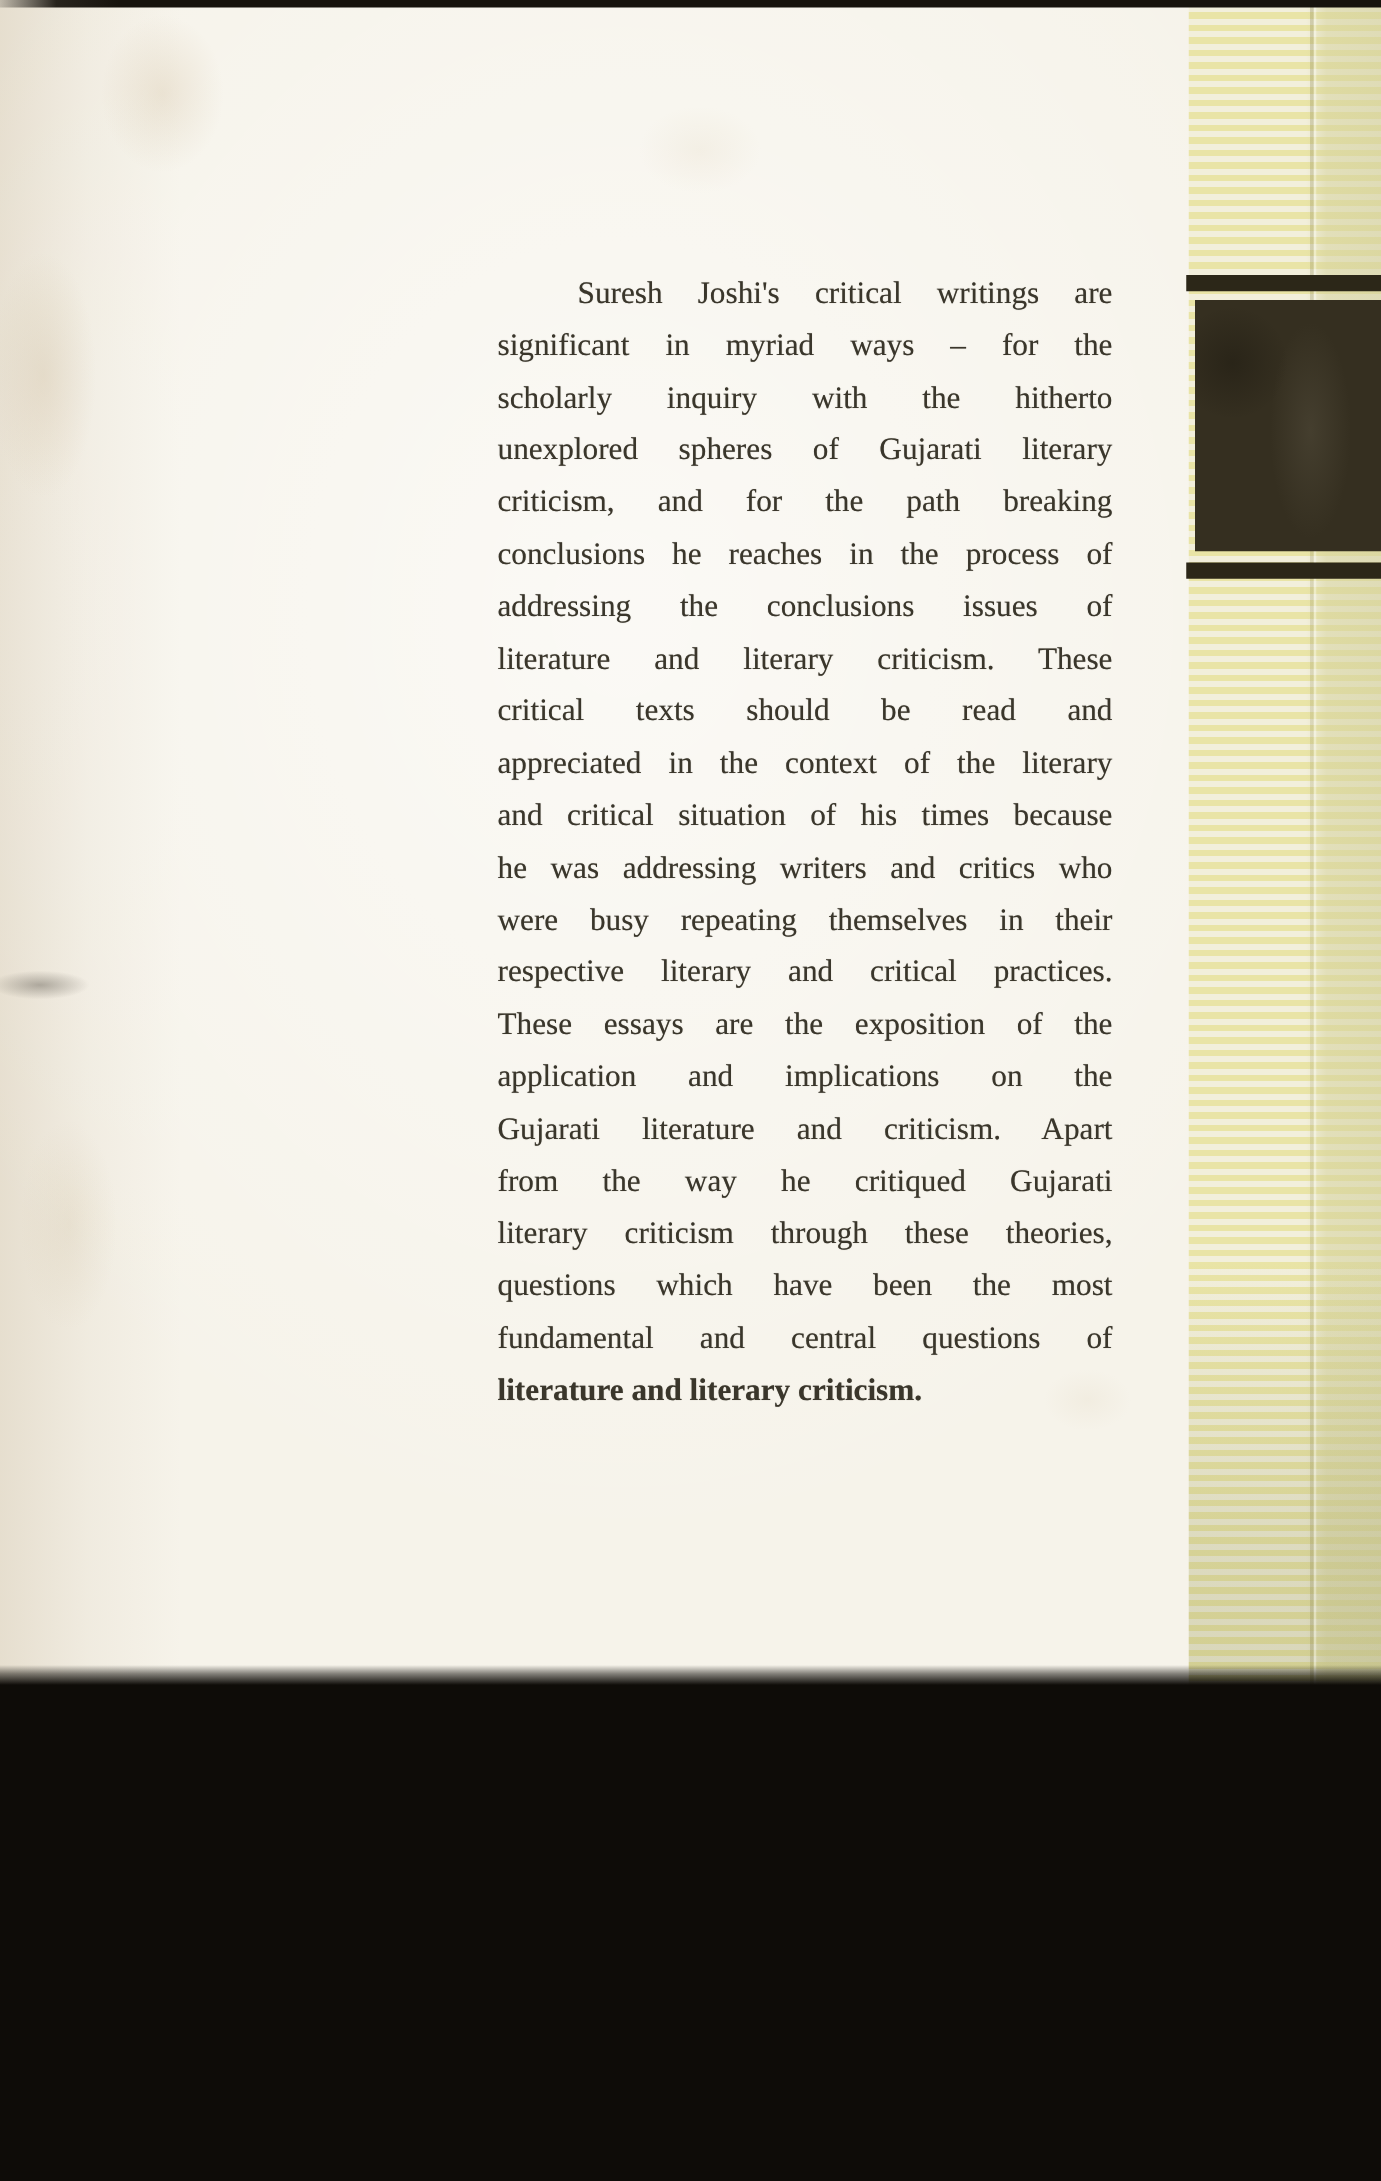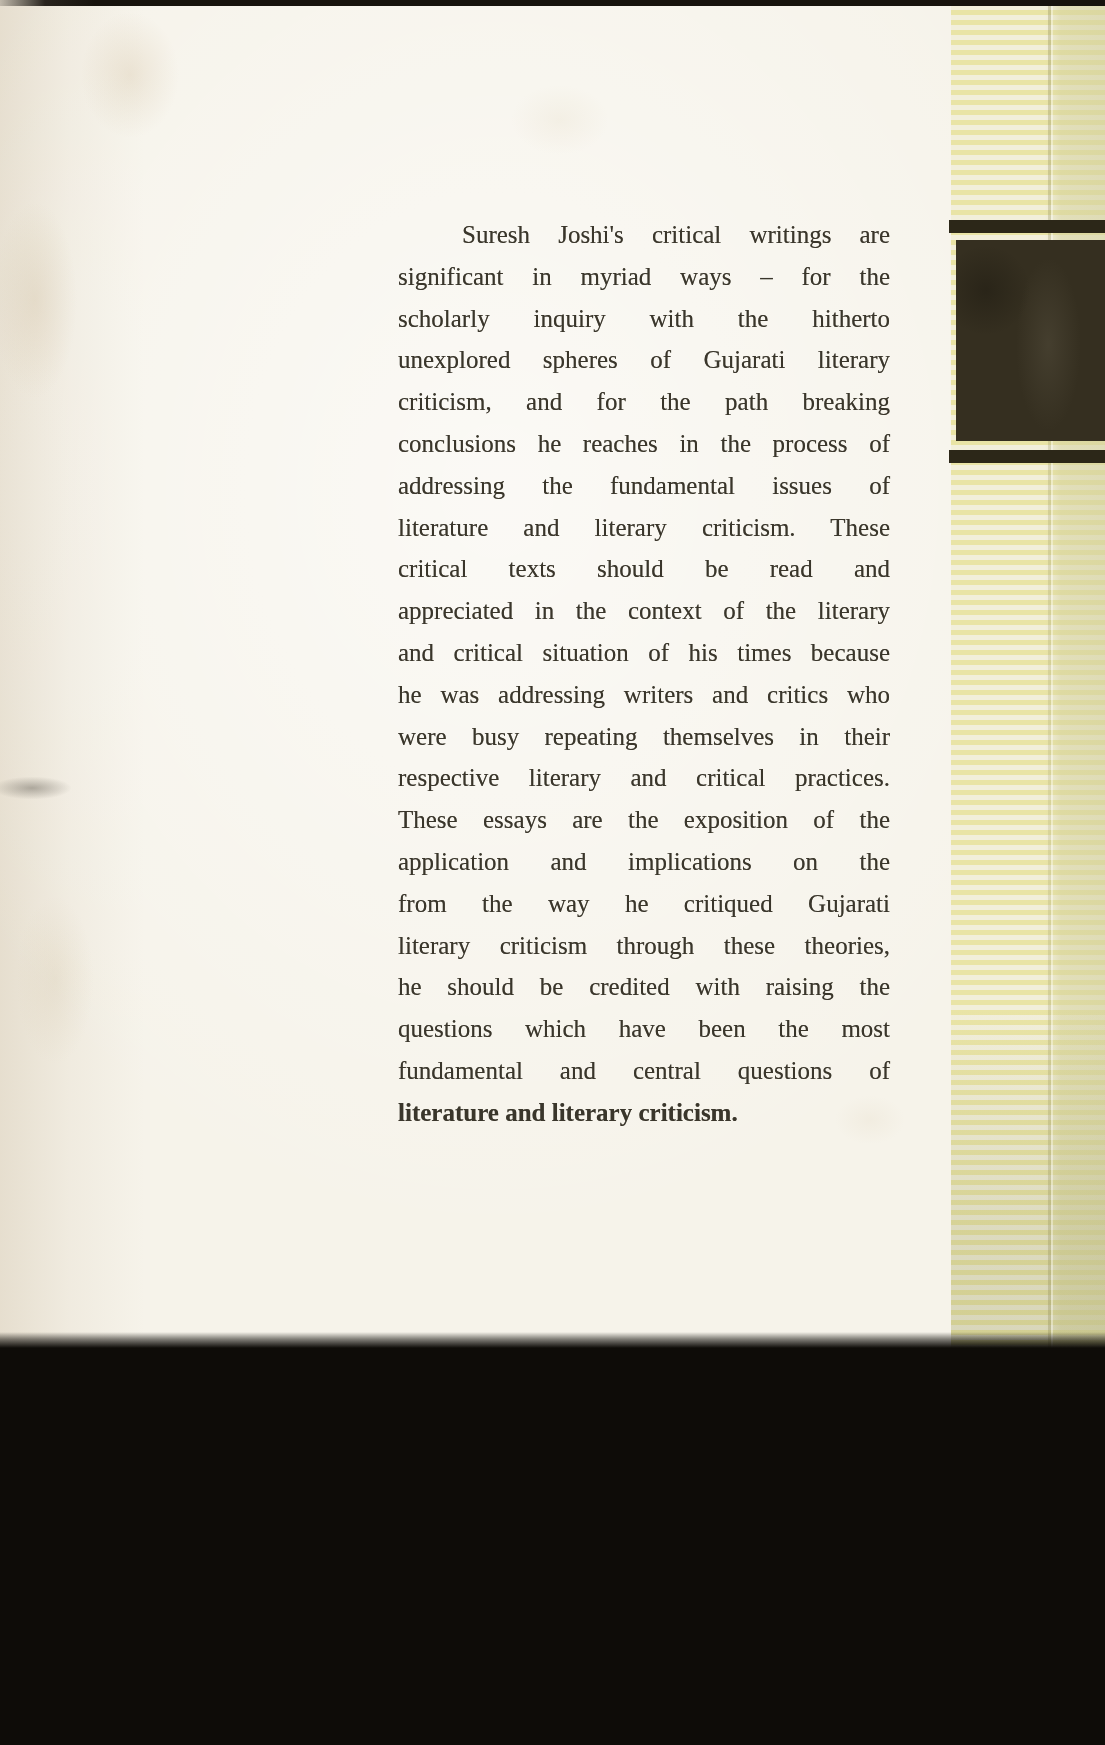--- a/index.html
+++ b/index.html
@@ -93,33 +93,33 @@
   <div class="decor-panel"></div>
   <div class="decor-bottom-bar"></div>
 
   <div class="blurb">
       <div class="line first">Suresh Joshi's critical writings are</div>
       <div class="line">significant in myriad ways – for the</div>
       <div class="line">scholarly inquiry with the hitherto</div>
       <div class="line">unexplored spheres of Gujarati literary</div>
       <div class="line">criticism, and for the path breaking</div>
       <div class="line">conclusions he reaches in the process of</div>
-      <div class="line">addressing the fundamental issues of</div>
+      <div class="line">addressing the conclusions issues of</div>
       <div class="line">literature and literary criticism. These</div>
       <div class="line">critical texts should be read and</div>
       <div class="line">appreciated in the context of the literary</div>
       <div class="line">and critical situation of his times because</div>
       <div class="line">he was addressing writers and critics who</div>
       <div class="line">were busy repeating themselves in their</div>
       <div class="line">respective literary and critical practices.</div>
       <div class="line">These essays are the exposition of the</div>
       <div class="line">application and implications on the</div>
+      <div class="line">Gujarati literature and criticism. Apart</div>
       <div class="line">from the way he critiqued Gujarati</div>
       <div class="line">literary criticism through these theories,</div>
-      <div class="line">he should be credited with raising the</div>
       <div class="line">questions which have been the most</div>
       <div class="line">fundamental and central questions of</div>
       <div class="line last">literature and literary criticism.</div>
     </div>
 
   <div class="photo-top-edge"></div>
   <div class="photo-bottom-edge"></div>
 
 </div>
 

